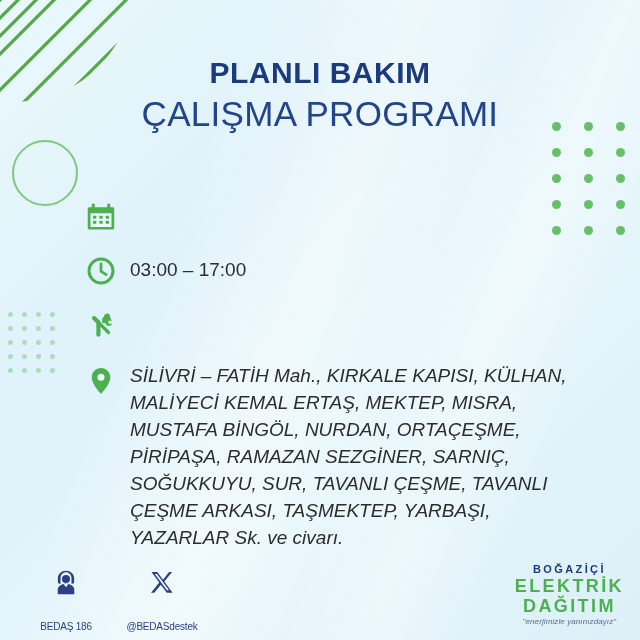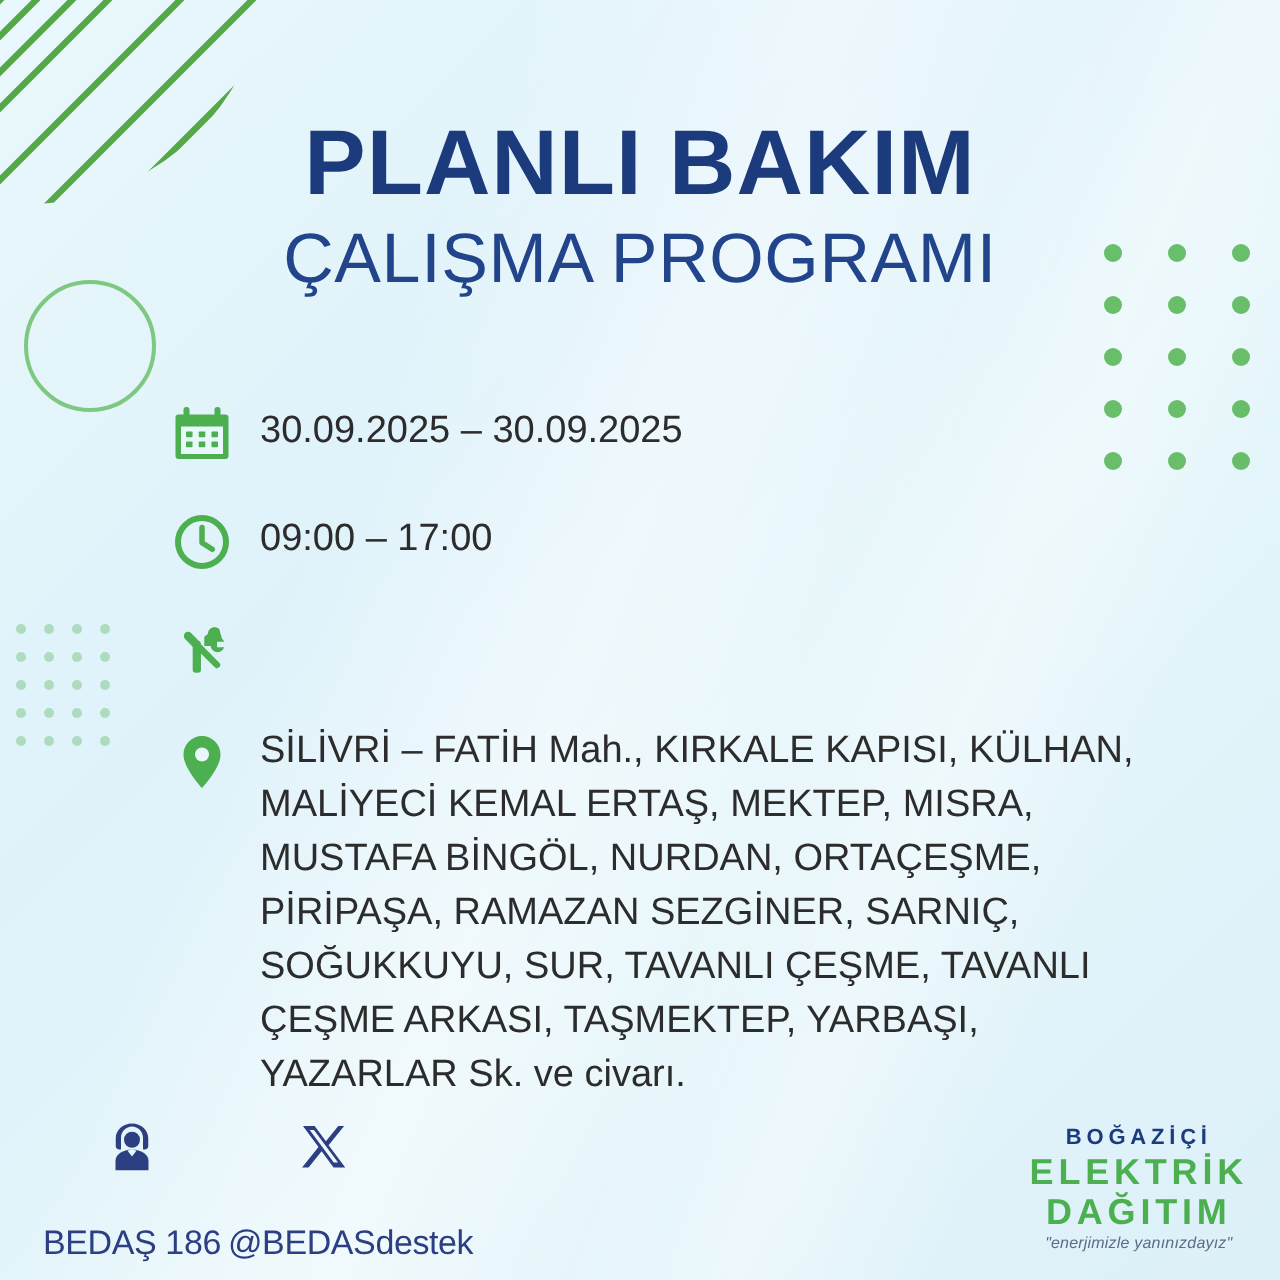--- a/index.html
+++ b/index.html
@@ -101,21 +101,21 @@
 
   
   #header {
     position: absolute;
     left: 0;
     top: 58px;
     width: 640px;
     text-align: center;
   }
   #title-main {
-    font-size: 46px;
+    font-size: 30px;
     font-weight: bold;
     color: #1c3b7d;
     letter-spacing: 0.5px;
     line-height: 1.0;
     margin: 0;
   }
   #title-sub {
     font-size: 35px;
     font-weight: normal;
     color: #21448a;
@@ -147,20 +147,21 @@
   }
   .info-text {
     font-size: 19px;
     color: #2c2c2c;
     line-height: 1.28;
     padding-top: 4px;
   }
   #row-address .info-text {
     line-height: 1.42;
     padding-top: 1px;
+    font-style: italic;
   }
   #row-address .info-icon { padding-top: 2px; }
 
   
   #footer {
     position: absolute;
     left: 0;
     bottom: 0;
     width: 640px;
     height: 80px;
@@ -176,21 +177,21 @@
     width: 96px;
     text-align: center;
   }
   .contact-icon {
     height: 36px;
     display: flex;
     align-items: center;
     justify-content: center;
   }
   .contact-label {
-    font-size: 17px;
+    font-size: 10px;
     color: #2b3f82;
     margin-top: 20px;
     letter-spacing: -0.2px;
   }
 
   #brand-logo {
     position: absolute;
     right: 16px;
     bottom: 14px;
     text-align: center;
@@ -310,31 +311,30 @@
           <g fill="#4caf50">
             <rect x="5.6" y="11" width="2.6" height="2.3" rx="0.3"></rect>
             <rect x="10.7" y="11" width="2.6" height="2.3" rx="0.3"></rect>
             <rect x="15.8" y="11" width="2.6" height="2.3" rx="0.3"></rect>
             <rect x="5.6" y="15" width="2.6" height="2.3" rx="0.3"></rect>
             <rect x="10.7" y="15" width="2.6" height="2.3" rx="0.3"></rect>
             <rect x="15.8" y="15" width="2.6" height="2.3" rx="0.3"></rect>
           </g>
         </svg>
       </span>
-      <span class="info-text">30.09.2025 – 30.09.2025</span>
     </div>
 
     <div class="info-row">
       <span class="info-icon">
         <svg width="30" height="30" viewBox="0 0 24 24">
           <circle cx="12" cy="12" r="9.6" fill="none" stroke="#4caf50" stroke-width="2.4"></circle>
           <path d="M12 6.2v6.1l4.1 2.6" fill="none" stroke="#4caf50" stroke-width="2.2" stroke-linecap="round" stroke-linejoin="round"></path>
         </svg>
       </span>
-      <span class="info-text">09:00 – 17:00</span>
+      <span class="info-text">03:00 – 17:00</span>
     </div>
 
     <div class="info-row">
       <span class="info-icon">
         <svg width="30" height="30" viewBox="0 0 24 24" fill="#4caf50">
           <g transform="rotate(45 12 12)">
             <path d="M11 1.2c-1.5 0-2.7 1.2-2.7 2.7 0 .8.3 1.4.8 1.9L8.9 7.6l2.6 2.6 1.8-1.8c.5.4 1.1.6 1.8.6 1.5 0 2.7-1.2 2.7-2.7 0-.5-.1-.9-.3-1.3l-2 2-1.6-1.6 2-2c-.4-.2-.9-.2-1.4-.2z"></path>
             <rect x="10.4" y="9.4" width="3.3" height="12.6" rx="1.2" transform="rotate(-45 12 15)"></rect>
           </g>
           <g transform="rotate(-45 12 12)">

